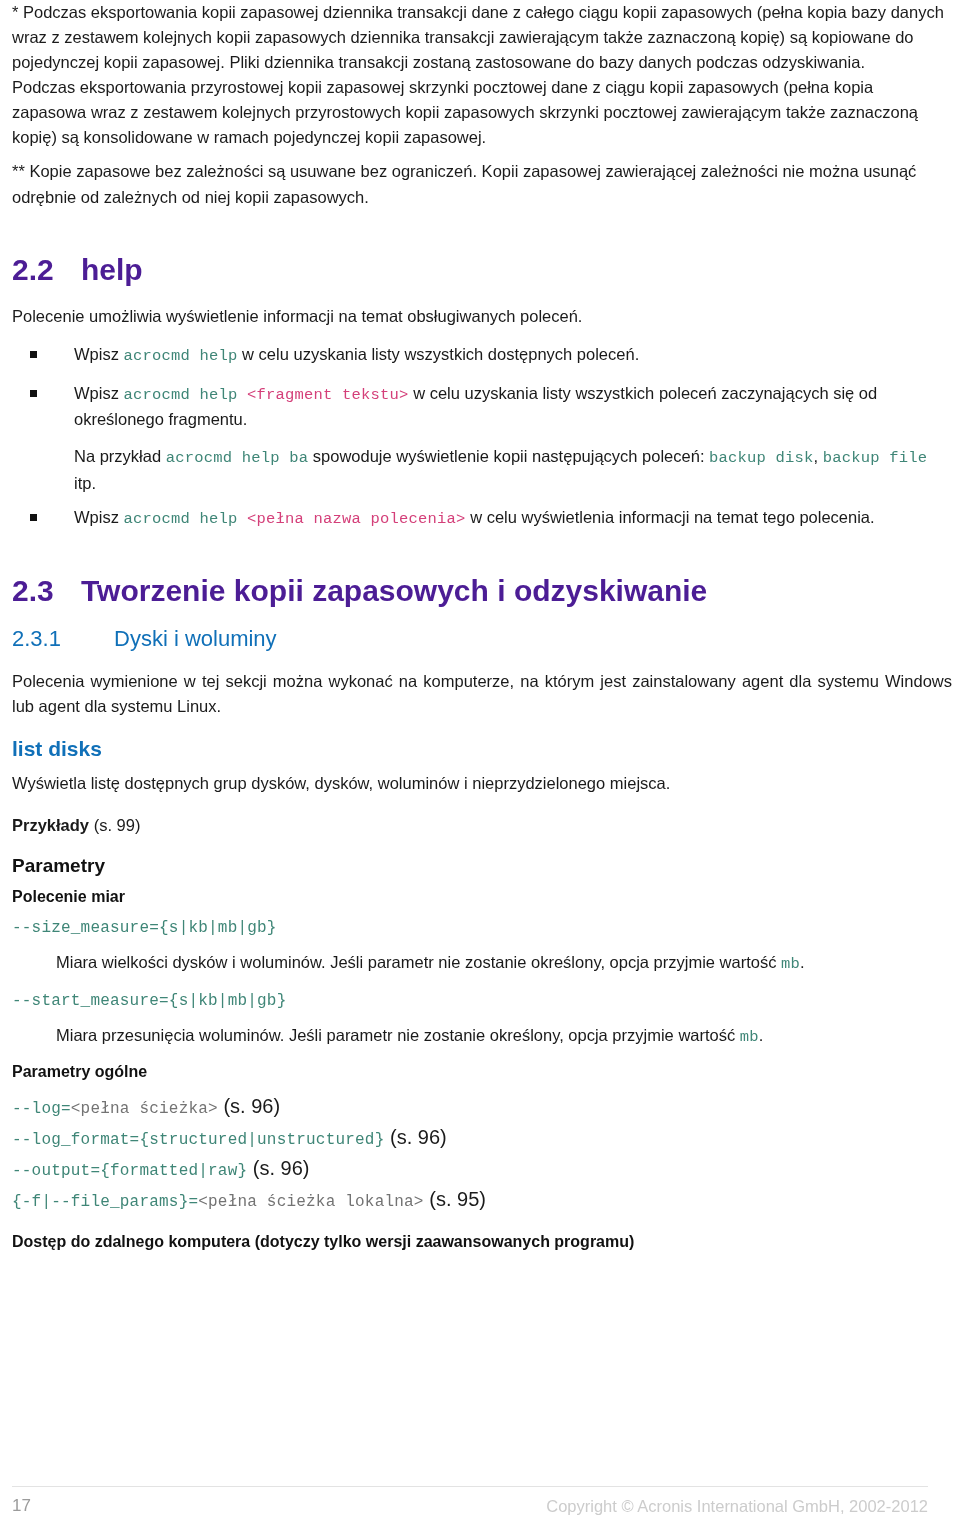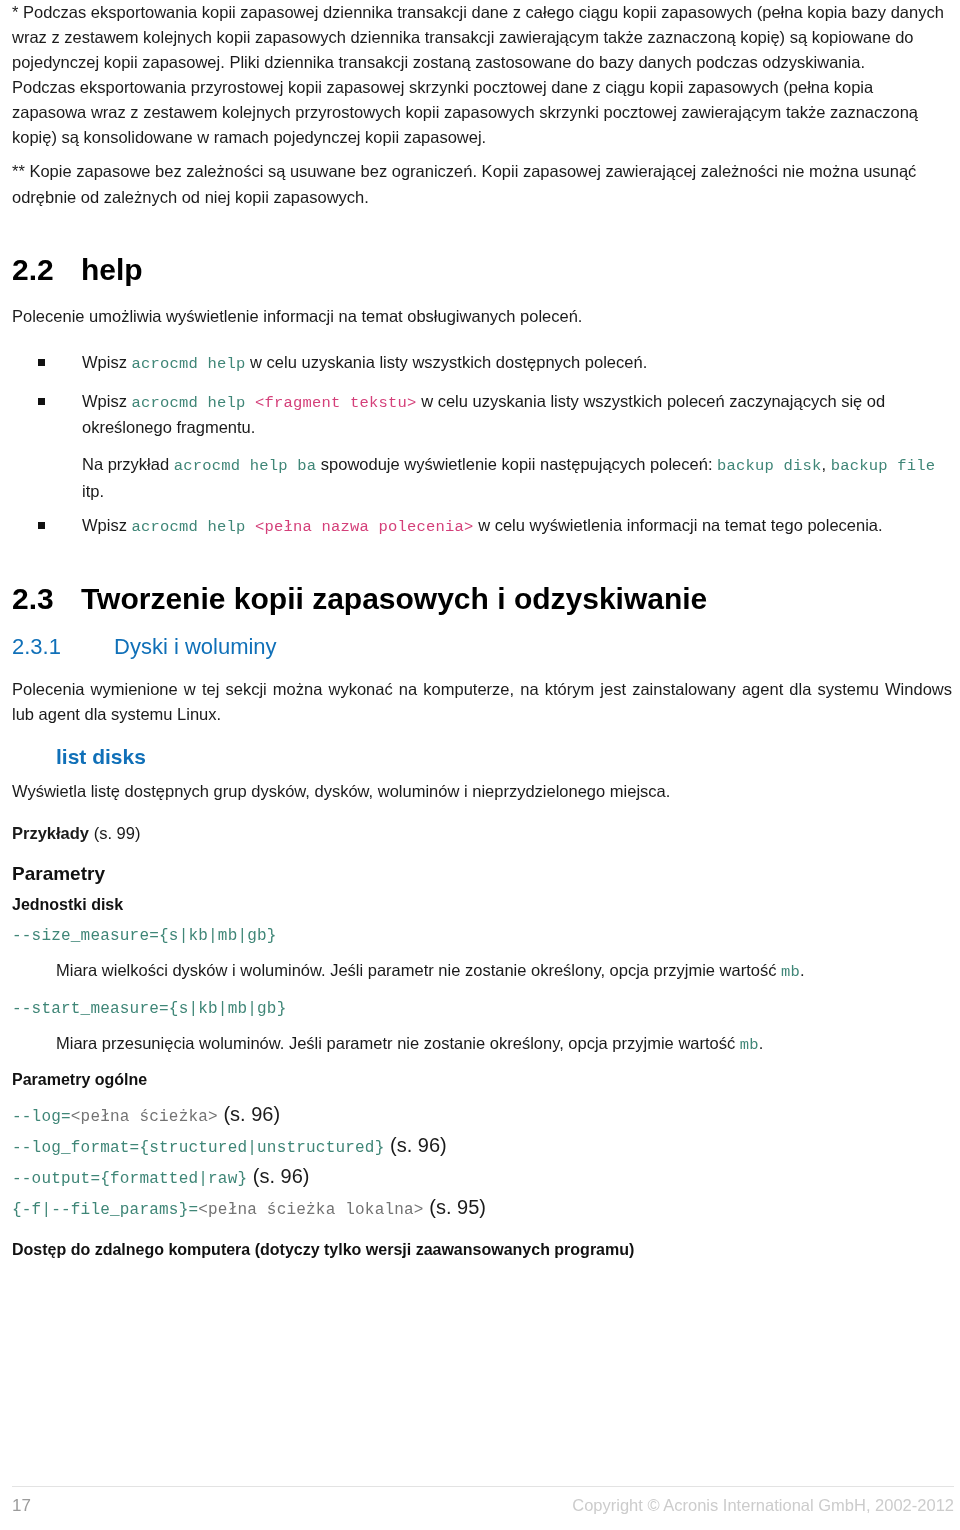--- a/index.html
+++ b/index.html
@@ -35,21 +35,21 @@
   }
   .justify { text-align: justify; }
 
   .gap-sm { height: 9px; }
   .gap-md { height: 17px; }
   .gap-lg { height: 30px; }
   .gap-xl { height: 42px; }
 
   
   .h2 {
-    color: #000000;
+    color: #4c1d95;
     font-size: 30px;
     font-weight: bold;
     line-height: 1.18;
     display: flex;
     align-items: flex-start;
   }
   .h2 .num { width: 69px; flex: 0 0 69px; }
 
   .h3 {
     color: #1070b8;
@@ -59,21 +59,20 @@
     display: flex;
     align-items: baseline;
   }
   .h3 .num { width: 102px; flex: 0 0 102px; }
 
   .h4 {
     color: #1070b8;
     font-size: 21px;
     font-weight: bold;
     line-height: 1.2;
-    margin-left: 44px;
   }
 
   .h-bold-lg {
     font-size: 19px;
     font-weight: bold;
     color: #111;
     line-height: 1.2;
   }
   .h-bold-sm {
     font-size: 16px;
@@ -108,21 +107,21 @@
   .pref {
     font-family: "Liberation Sans", sans-serif;
     color: #1b1b1b;
     font-size: 20px;
     letter-spacing: 0;
   }
 
   
   ul.bullets {
     list-style: none;
-    margin: 12px;
+    margin: 4px;
     padding: 0;
   }
   ul.bullets > li {
     position: relative;
     padding-left: 58px;
     font-size: 16.5px;
     line-height: 1.52;
     margin-bottom: 12px;
   }
   ul.bullets > li::before {
@@ -147,23 +146,24 @@
     font-size: 16.5px;
     line-height: 1.5;
     margin-top: 10px;
     margin-bottom: 12px;
   }
 
   
   .footer {
     position: absolute;
     left: 12px;
-    right: 6px;
+    right: 32px;
     bottom: 14px;
     display: flex;
+    align-items: flex-end;
     justify-content: space-between;
     border-top: 1px solid #e3e3e3;
     padding-top: 9px;
   }
   .footer .pageno {
     font-size: 17px;
     color: #9b9b9b;
   }
   .footer .copy {
     font-size: 16.5px;
@@ -248,21 +248,21 @@
   <div class="body-text">
     <b>Przykłady</b><span> (s. 99)</span>
   </div>
 
   <div class="gap-md"></div>
 
   <div class="h-bold-lg">Parametry</div>
 
   <div class="gap-sm"></div>
 
-  <div class="h-bold-sm">Jednostki disk</div>
+  <div class="h-bold-sm">Polecenie miar</div>
 
   <div class="gap-sm"></div>
 
   <div class="code-block">--size_measure={s|kb|mb|gb}</div>
   <div class="param-desc">
     <span>Miara wielkości dysków i woluminów. Jeśli parametr nie zostanie określony, opcja przyjmie wartość </span><span class="code">mb</span><span>.</span>
   </div>
 
   <div class="code-block">--start_measure={s|kb|mb|gb}</div>
   <div class="param-desc">

